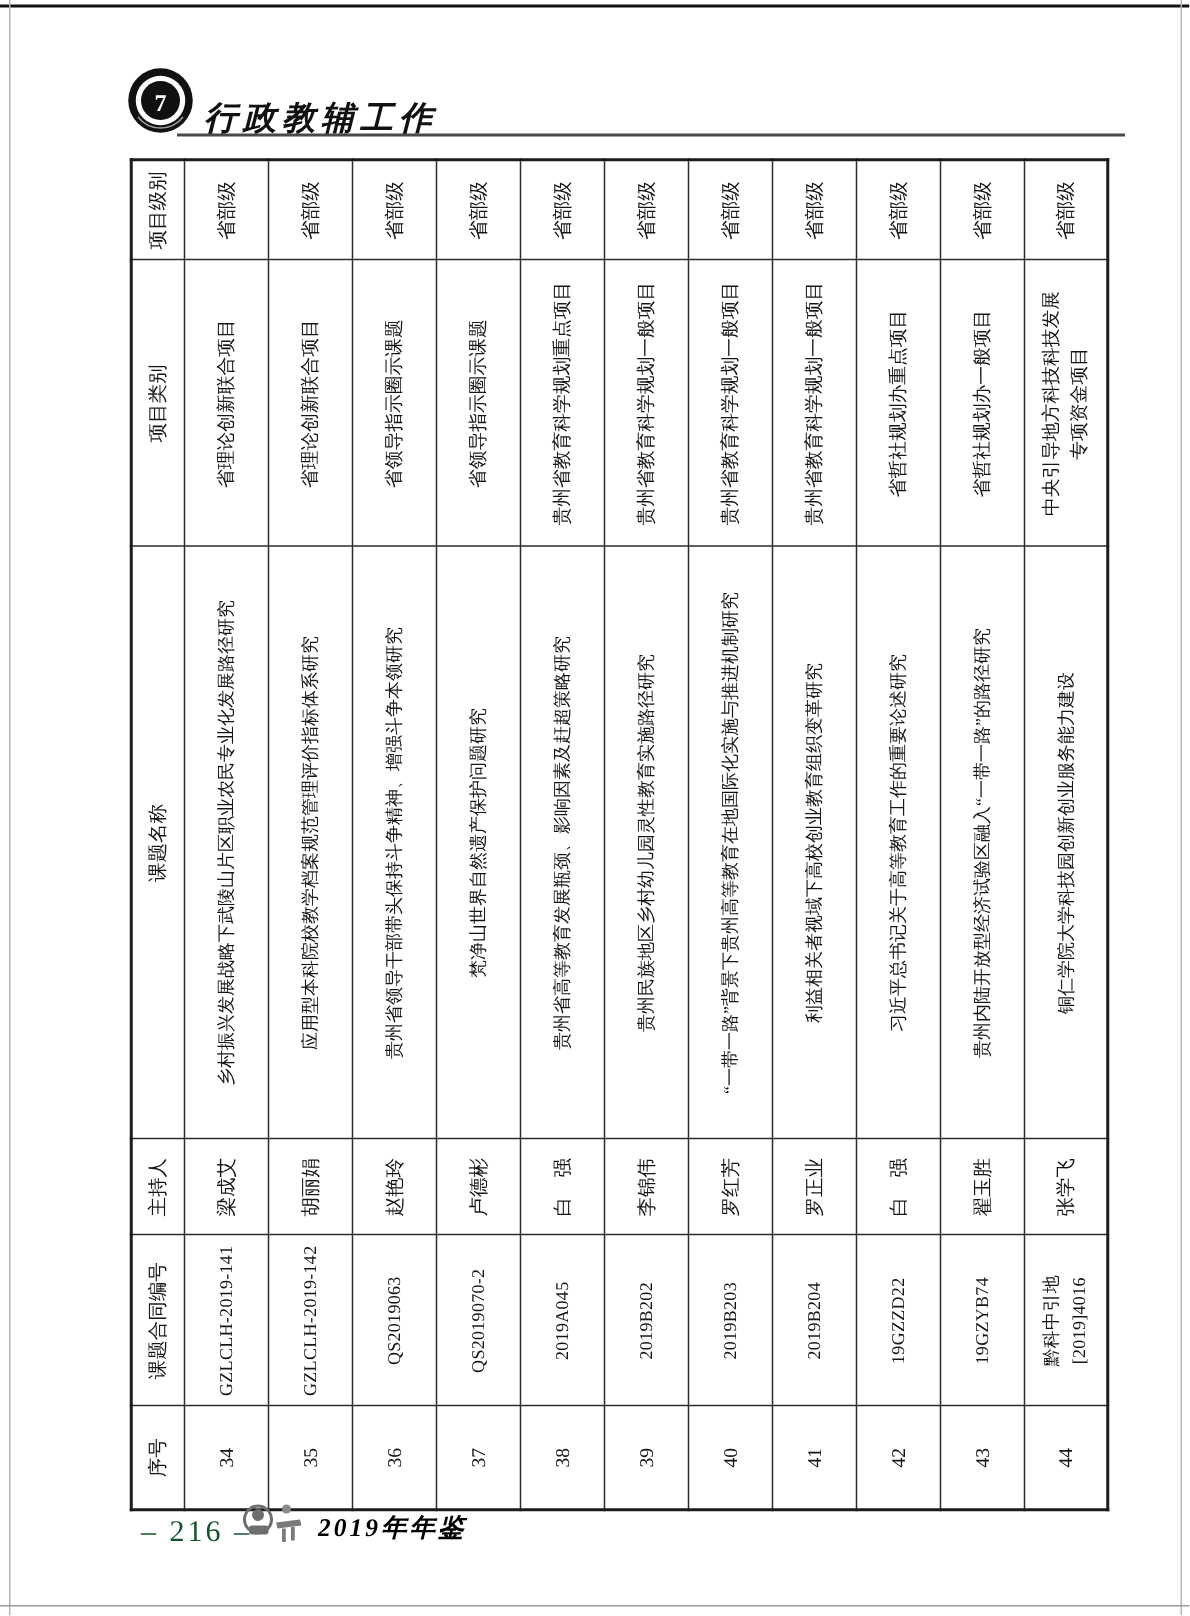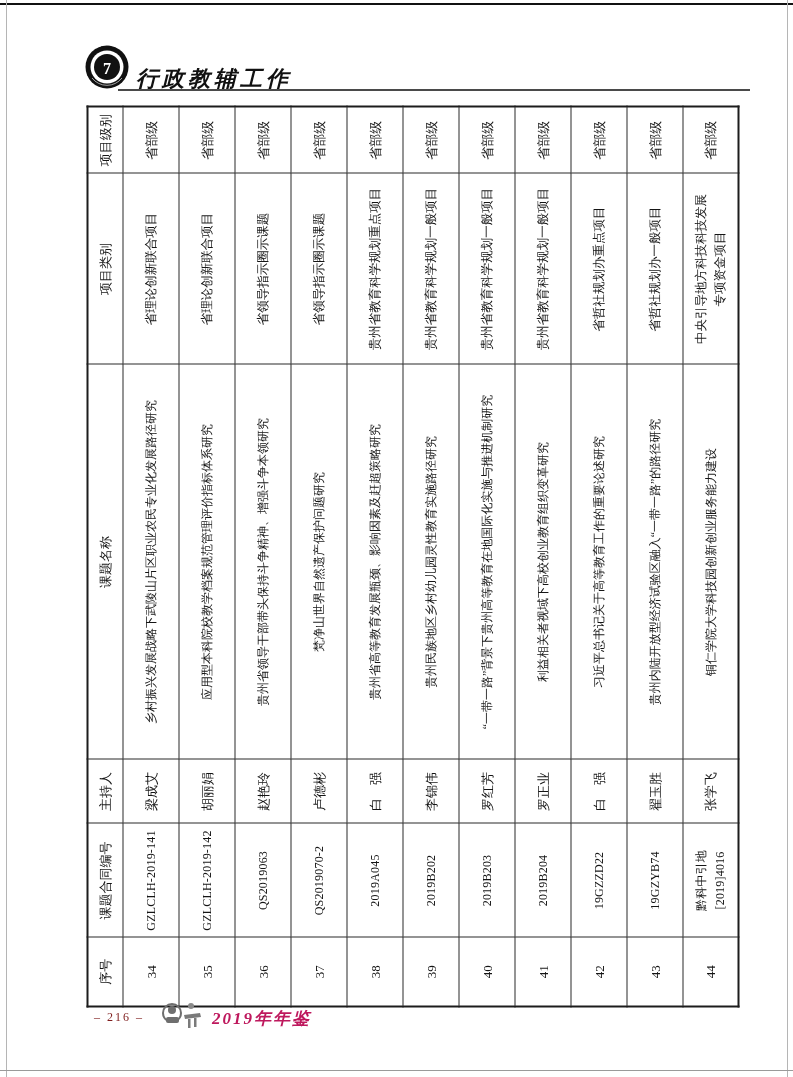--- a/index.html
+++ b/index.html
@@ -36,25 +36,25 @@
     white-space:pre-line;overflow:hidden;
   }
   .logical-table{border:2px solid #1c1c1c;}
   .logical-table .c-contract{font-size:12px;letter-spacing:0.2px;}
   .logical-table .c-title{font-size:12px;line-height:18px;}
   .logical-table .c-category{font-size:12.5px;}
   .logical-table tr.hdr{height:35px;}
   .logical-table tr.row{height:56px;}
 
   
-  .page-number{position:absolute;left:94px;top:1010px;font-size:12px;letter-spacing:2px;color:#7f1d1d;}
+  .page-number{position:absolute;left:94px;top:1010px;font-size:20px;letter-spacing:2px;color:#14532d;}
   .mascot{position:absolute;left:160px;top:999px;width:46px;height:32px;}
   .yearbook-label{
     position:absolute;left:212px;top:1007px;font-size:17px;font-weight:bold;
-    font-style:italic;color:#be185d;letter-spacing:2px;
+    font-style:italic;color:#000000;letter-spacing:2px;
   }
 </style>
 </head>
 <body>
 
 <div class="rule-top"></div>
 <div class="rule-left"></div>
 <div class="rule-right"></div>
 <div class="rule-bottom"></div>
 

